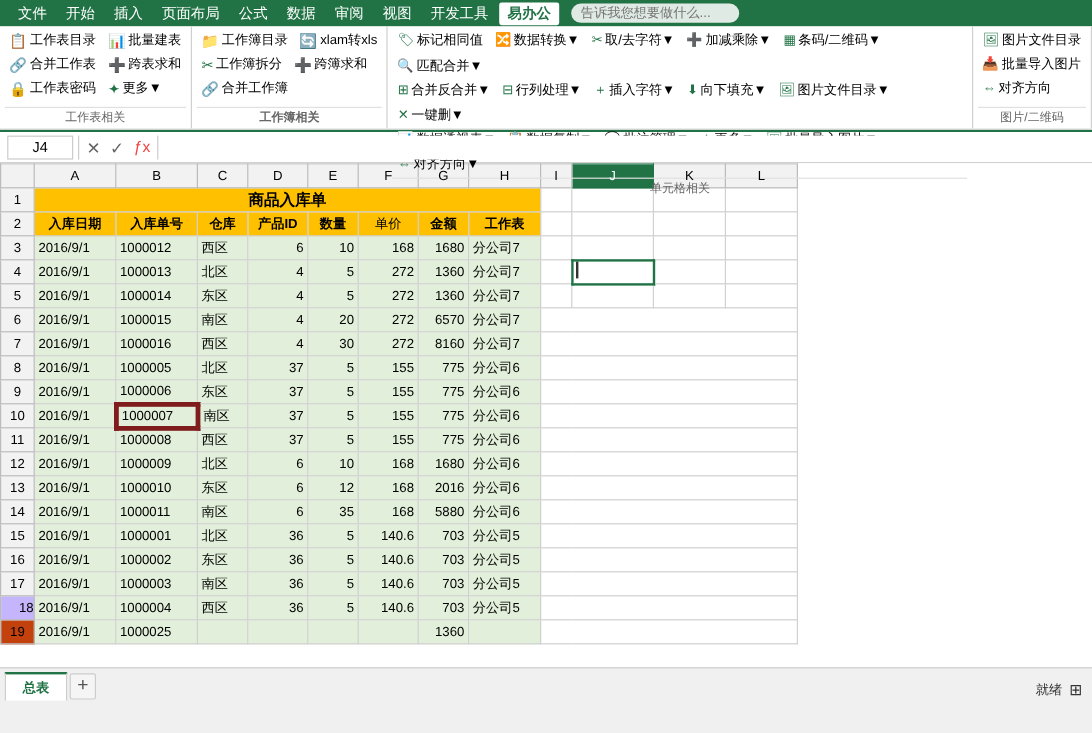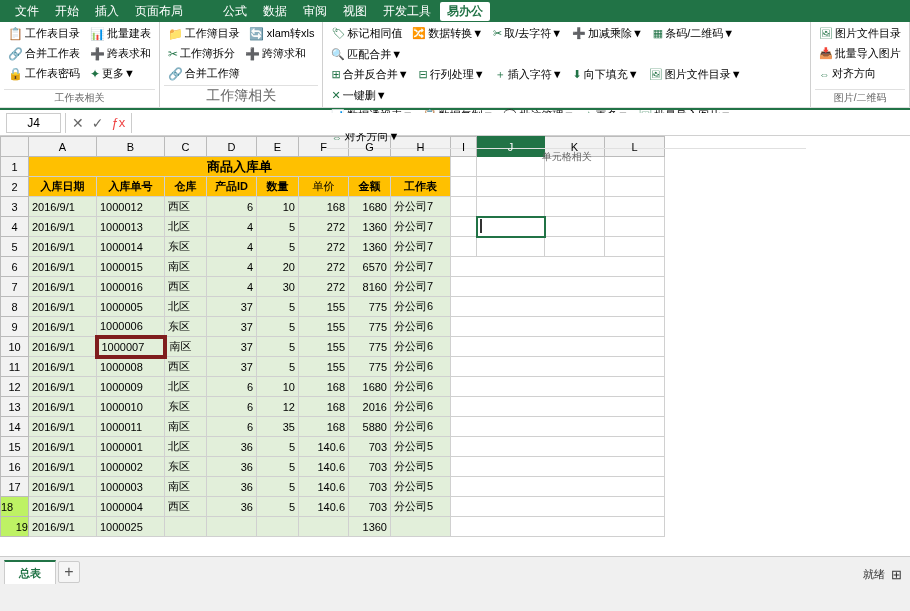--- a/index.html
+++ b/index.html
@@ -6,26 +6,27 @@
     body { font-family: 'Microsoft YaHei', SimSun, Arial, sans-serif; font-size: 12px; background: #f0f0f0; overflow: hidden; }
   </style>
 </head>
 <body>
 
 <div style="background:#217346; height:22px; display:flex; align-items:center; padding:0 8px; color:white; font-size:12px; gap:2px;">
   <span style="padding:1px 7px; cursor:pointer; border-radius:2px;">文件</span>
   <span style="padding:1px 7px; cursor:pointer; border-radius:2px;">开始</span>
   <span style="padding:1px 7px; cursor:pointer; border-radius:2px;">插入</span>
   <span style="padding:1px 7px; cursor:pointer; border-radius:2px;">页面布局</span>
-  <span style="padding:1px 7px; cursor:pointer; border-radius:2px;margin-left:24px;">公式</span>
+  <span style="padding:1px 7px; cursor:pointer; border-radius:2px;">公式</span>
   <span style="padding:1px 7px; cursor:pointer; border-radius:2px;">数据</span>
   <span style="padding:1px 7px; cursor:pointer; border-radius:2px;">审阅</span>
   <span style="padding:1px 7px; cursor:pointer; border-radius:2px;">视图</span>
   <span style="padding:1px 7px; cursor:pointer; border-radius:2px;">开发工具</span>
   <span style="padding:1px 7px; cursor:pointer; border-radius:2px; background:white; color:#217346; font-weight:bold;">易办公</span>
+  <input style="margin-left: 8px; height: 16px; width: 140px; border: none; border-radius: 10px; padding: 0px 8px; font-size: 11px; outline: none; background: rgba(255, 255, 255, 0.85); color: rgb(51, 51, 51);" placeholder="告诉我您想要做什么...">
 </div>
 
 <div style="background:white; border-bottom:2px solid #217346;">
 
   <div style="display:flex; height:86px; border-bottom:1px solid #e0e0e0;">
 
     <div style="display:flex; flex-direction:column; border-right:1px solid #d0d0d0; padding:2px 4px; min-width:120px;">
       <div style="display:flex; flex:1; flex-direction:column; gap:1px;">
         <div style="display:flex; gap:2px;">
           <button style="display:flex;align-items:center;gap:2px;padding:1px 3px;font-size:11px;border:1px solid transparent;border-radius:2px;background:transparent;cursor:pointer;white-space:nowrap;">
@@ -72,21 +73,21 @@
           <button style="display:flex;align-items:center;gap:2px;padding:1px 3px;font-size:11px;border:1px solid transparent;border-radius:2px;background:transparent;cursor:pointer;white-space:nowrap;">
             <span style="color:#217346;font-size:12px;">➕</span>跨簿求和
           </button>
         </div>
         <div style="display:flex; gap:2px;">
           <button style="display:flex;align-items:center;gap:2px;padding:1px 3px;font-size:11px;border:1px solid transparent;border-radius:2px;background:transparent;cursor:pointer;white-space:nowrap;">
             <span style="color:#217346;font-size:12px;">🔗</span>合并工作簿
           </button>
         </div>
       </div>
-      <div style="font-size:14px;color:#666;text-align:center;border-top:1px solid #e0e0e0;padding-top:1px;margin-top:2px;">工作簿相关</div>
+      <div style="font-size:10px;color:#666;text-align:center;border-top:1px solid #e0e0e0;padding-top:1px;margin-top:2px;font-weight:bold;">工作簿相关</div>
     </div>
 
     <div style="display:flex; flex-direction:column; border-right:1px solid #d0d0d0; padding:2px 4px; flex:1;">
       <div style="display:flex; flex:1; flex-direction:column; gap:1px;">
         <div style="display:flex; gap:2px; flex-wrap:wrap;">
           <button style="display:flex;align-items:center;gap:2px;padding:1px 3px;font-size:11px;border:1px solid transparent;border-radius:2px;background:transparent;cursor:pointer;white-space:nowrap;"><span style="color:#217346;">🏷</span>标记相同值</button>
           <button style="display:flex;align-items:center;gap:2px;padding:1px 3px;font-size:11px;border:1px solid transparent;border-radius:2px;background:transparent;cursor:pointer;white-space:nowrap;"><span style="color:#217346;">🔀</span>数据转换▼</button>
           <button style="display:flex;align-items:center;gap:2px;padding:1px 3px;font-size:11px;border:1px solid transparent;border-radius:2px;background:transparent;cursor:pointer;white-space:nowrap;"><span style="color:#217346;">✂</span>取/去字符▼</button>
           <button style="display:flex;align-items:center;gap:2px;padding:1px 3px;font-size:11px;border:1px solid transparent;border-radius:2px;background:transparent;cursor:pointer;white-space:nowrap;"><span style="color:#217346;">➕</span>加减乘除▼</button>
           <button style="display:flex;align-items:center;gap:2px;padding:1px 3px;font-size:11px;border:1px solid transparent;border-radius:2px;background:transparent;cursor:pointer;white-space:nowrap;"><span style="color:#217346;">▦</span>条码/二维码▼</button>
@@ -384,34 +385,34 @@
         <td style="background:#E2EFDA;border:1px solid #d0d0d0;padding:0 3px;height:20px;">1000003</td>
         <td style="background:#E2EFDA;border:1px solid #d0d0d0;padding:0 3px;height:20px;">南区</td>
         <td style="background:#E2EFDA;border:1px solid #d0d0d0;padding:0 3px;text-align:right;height:20px;">36</td>
         <td style="background:#E2EFDA;border:1px solid #d0d0d0;padding:0 3px;text-align:right;height:20px;">5</td>
         <td style="background:#E2EFDA;border:1px solid #d0d0d0;padding:0 3px;text-align:right;height:20px;">140.6</td>
         <td style="background:#E2EFDA;border:1px solid #d0d0d0;padding:0 3px;text-align:right;height:20px;">703</td>
         <td style="background:#E2EFDA;border:1px solid #d0d0d0;padding:0 3px;height:20px;">分公司5</td>
         <td colspan="4" style="border:1px solid #d0d0d0;height:20px;"></td>
       </tr>
       <tr>
-        <td style="background:#bef264;border:1px solid #bbb;text-align:left;font-size:11px;height:20px;">18</td>
+        <td style="background:#c4b5fd;border:1px solid #bbb;text-align:right;font-size:11px;height:20px;">18</td>
         <td style="background:#E2EFDA;border:1px solid #d0d0d0;padding:0 3px;height:20px;">2016/9/1</td>
         <td style="background:#E2EFDA;border:1px solid #d0d0d0;padding:0 3px;height:20px;">1000004</td>
         <td style="background:#E2EFDA;border:1px solid #d0d0d0;padding:0 3px;height:20px;">西区</td>
         <td style="background:#E2EFDA;border:1px solid #d0d0d0;padding:0 3px;text-align:right;height:20px;">36</td>
         <td style="background:#E2EFDA;border:1px solid #d0d0d0;padding:0 3px;text-align:right;height:20px;">5</td>
         <td style="background:#E2EFDA;border:1px solid #d0d0d0;padding:0 3px;text-align:right;height:20px;">140.6</td>
         <td style="background:#E2EFDA;border:1px solid #d0d0d0;padding:0 3px;text-align:right;height:20px;">703</td>
         <td style="background:#E2EFDA;border:1px solid #d0d0d0;padding:0 3px;height:20px;">分公司5</td>
         <td colspan="4" style="border:1px solid #d0d0d0;height:20px;"></td>
       </tr>
 
       <tr>
-        <td style="background:#bef264;border:1px solid #bbb;text-align:right;font-size:11px;height:20px;">19</td>
+        <td style="background:#c2410c;border:1px solid #bbb;text-align:center;font-size:11px;height:20px;">19</td>
         <td style="background:#E2EFDA;border:1px solid #d0d0d0;padding:0 3px;height:20px;">2016/9/1</td>
         <td style="background:#E2EFDA;border:1px solid #d0d0d0;padding:0 3px;height:20px;">1000025</td>
         <td style="background:#E2EFDA;border:1px solid #d0d0d0;padding:0 3px;height:20px;"></td>
         <td style="background:#E2EFDA;border:1px solid #d0d0d0;padding:0 3px;text-align:right;height:20px;"></td>
         <td style="background:#E2EFDA;border:1px solid #d0d0d0;padding:0 3px;text-align:right;height:20px;"></td>
         <td style="background:#E2EFDA;border:1px solid #d0d0d0;padding:0 3px;text-align:right;height:20px;"></td>
         <td style="background:#E2EFDA;border:1px solid #d0d0d0;padding:0 3px;text-align:right;height:20px;">1360</td>
         <td style="background:#E2EFDA;border:1px solid #d0d0d0;padding:0 3px;height:20px;"></td>
         <td colspan="4" style="border:1px solid #d0d0d0;height:20px;"></td>
       </tr>

